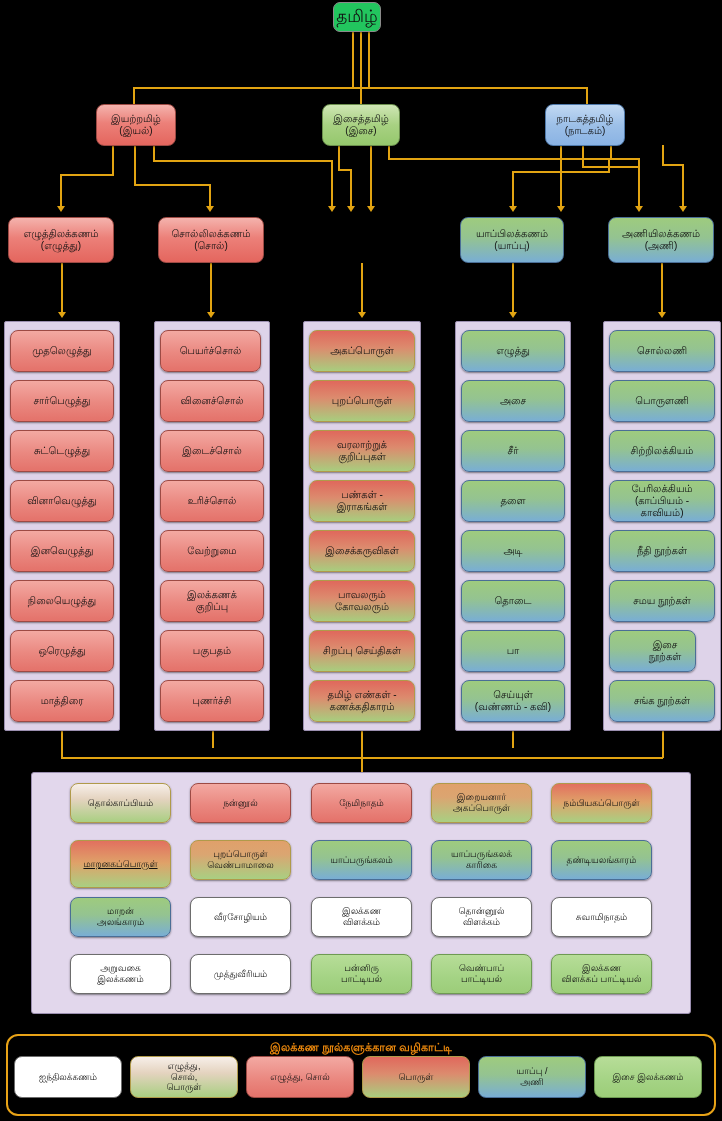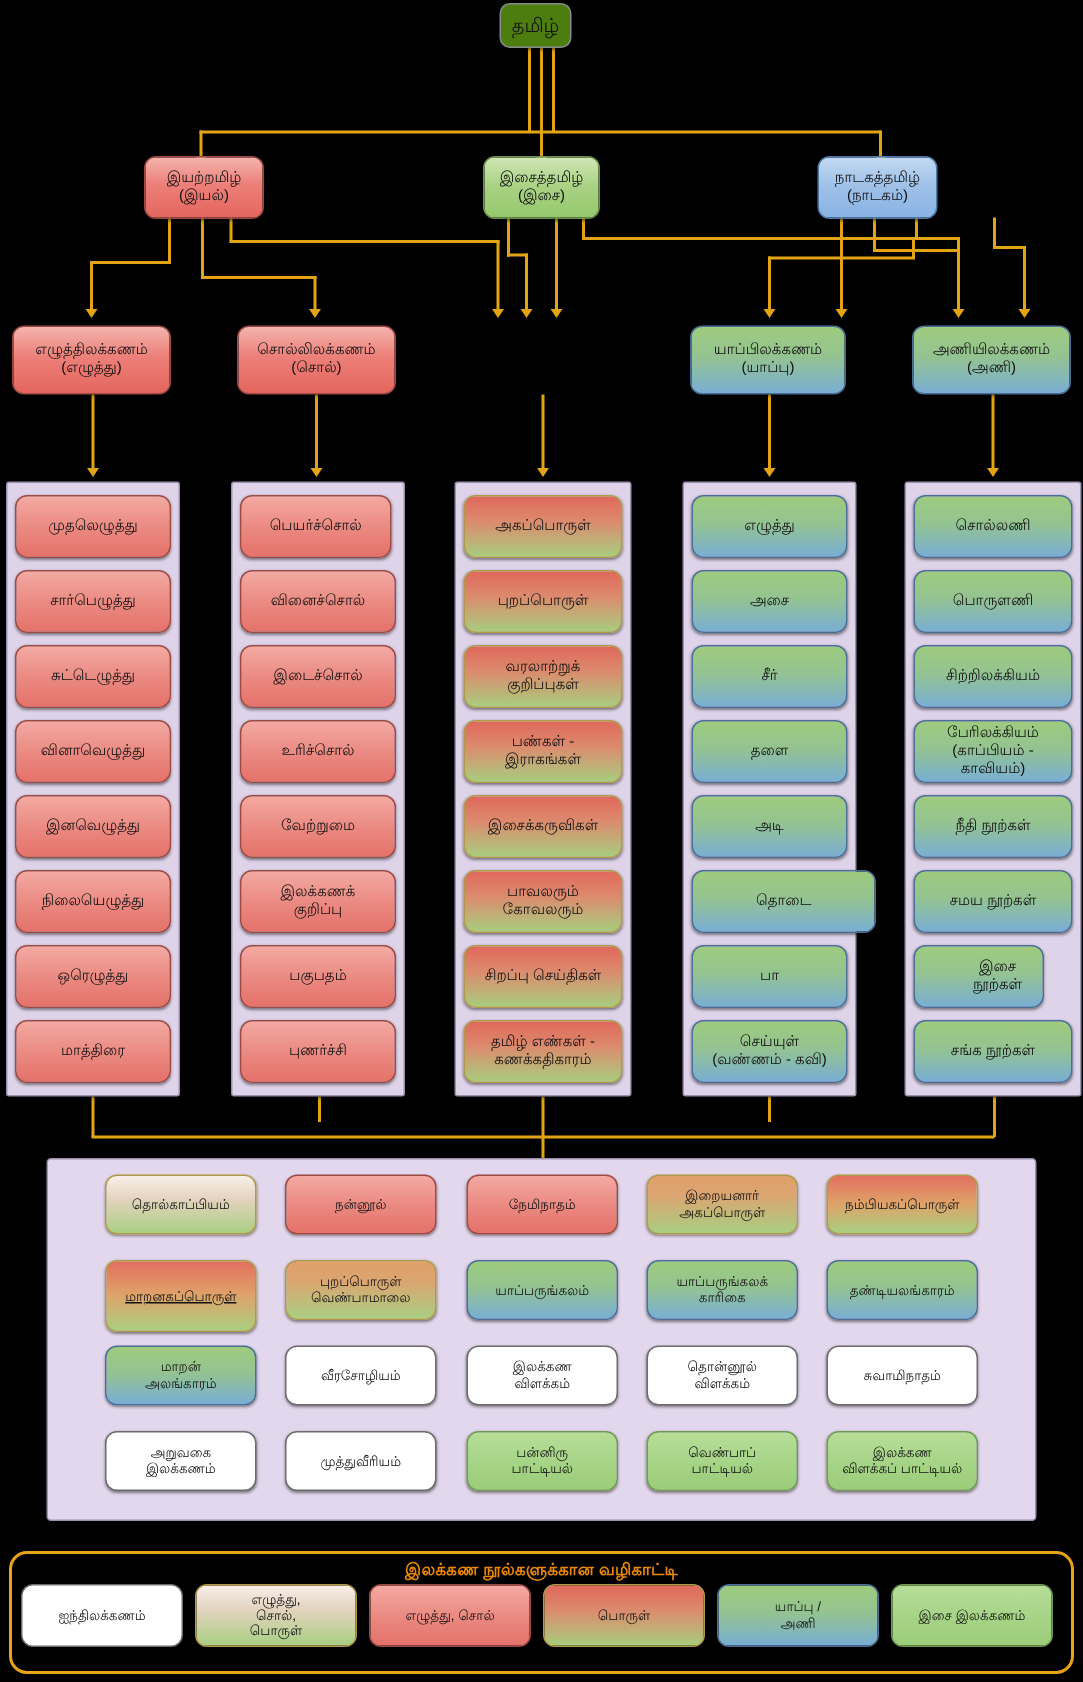--- a/index.html
+++ b/index.html
@@ -13,21 +13,21 @@
   .node{
     position:absolute;box-sizing:border-box;
     border-radius:8px;border:1px solid #7a7a7a;
     display:flex;align-items:center;justify-content:center;
     text-align:center;line-height:1.18;
     color:#111;font-size:10px;
     padding:2px 3px;
     box-shadow:0 1px 2px rgba(0,0,0,.45);
     white-space:pre-line;
   }
-  .root{background:#4d7c0f;border:1px solid #8a8a8a;border-radius:7px;font-size:13px;}
+  .root{background:#22c55e;border:1px solid #8a8a8a;border-radius:7px;font-size:17px;}
 
   
   .f-red     {background:linear-gradient(180deg,#f4b3ad 0%,#ec8079 45%,#e4665e 100%);border-color:#9d4a44;}
   .f-green   {background:linear-gradient(180deg,#cfe6b4 0%,#a8d182 50%,#95c86d 100%);border-color:#6b8f4d;}
   .f-blue    {background:linear-gradient(180deg,#c2d9f2 0%,#9dc0e8 50%,#8ab3e4 100%);border-color:#4f79aa;}
   .f-redgrn  {background:linear-gradient(180deg,#e0685c 0%,#dc8b6e 42%,#a8cd7e 100%);border-color:#b09a4a;}
   .f-grnblue {background:linear-gradient(180deg,#9ecb7e 0%,#94c391 45%,#79aed4 100%);border-color:#4a6e96;}
   .f-whitegrn{background:linear-gradient(180deg,#f7efe9 0%,#e4d3bf 40%,#a9cf82 100%);border-color:#b09a4a;}
   .f-white   {background:#fff;border-color:#6d6d6d;}
   .f-lgreen  {background:linear-gradient(180deg,#b7dd98 0%,#a4d384 60%,#9ccd79 100%);border-color:#6e9a52;}
@@ -207,21 +207,21 @@
       <div class="node f-redgrn" style="left: 309px; top: 580px; width: 106px; height: 42px;">பாவலரும்
 கோவலரும்</div>
       <div class="node f-redgrn" style="left: 309px; top: 630px; width: 106px; height: 42px;">சிறப்பு செய்திகள்</div>
       <div class="node f-redgrn" style="left: 309px; top: 680px; width: 106px; height: 42px;">தமிழ் எண்கள் -
 கணக்கதிகாரம்</div>
       <div class="node f-grnblue" style="left: 461px; top: 330px; width: 104px; height: 42px;">எழுத்து</div>
       <div class="node f-grnblue" style="left: 461px; top: 380px; width: 104px; height: 42px;">அசை</div>
       <div class="node f-grnblue" style="left: 461px; top: 430px; width: 104px; height: 42px;">சீர்</div>
       <div class="node f-grnblue" style="left: 461px; top: 480px; width: 104px; height: 42px;">தளை</div>
       <div class="node f-grnblue" style="left: 461px; top: 530px; width: 104px; height: 42px;">அடி</div>
-      <div class="node f-grnblue" style="left: 461px; top: 580px; width: 123px; height: 42px;">தொடை</div>
+      <div class="node f-grnblue" style="left: 461px; top: 580px; width: 104px; height: 42px;">தொடை</div>
       <div class="node f-grnblue" style="left: 461px; top: 630px; width: 104px; height: 42px;">பா</div>
       <div class="node f-grnblue" style="left: 461px; top: 680px; width: 104px; height: 42px;">செய்யுள்
 (வண்ணம் - கவி)</div>
       <div class="node f-grnblue" style="left: 609px; top: 330px; width: 106px; height: 42px;">சொல்லணி</div>
       <div class="node f-grnblue" style="left: 609px; top: 380px; width: 106px; height: 42px;">பொருளணி</div>
       <div class="node f-grnblue" style="left: 609px; top: 430px; width: 106px; height: 42px;">சிற்றிலக்கியம்</div>
       <div class="node f-grnblue" style="left: 609px; top: 480px; width: 106px; height: 42px;">பேரிலக்கியம்
 (காப்பியம் -
 காவியம்)</div>
       <div class="node f-grnblue" style="left: 609px; top: 530px; width: 106px; height: 42px;">நீதி நூற்கள்</div>

